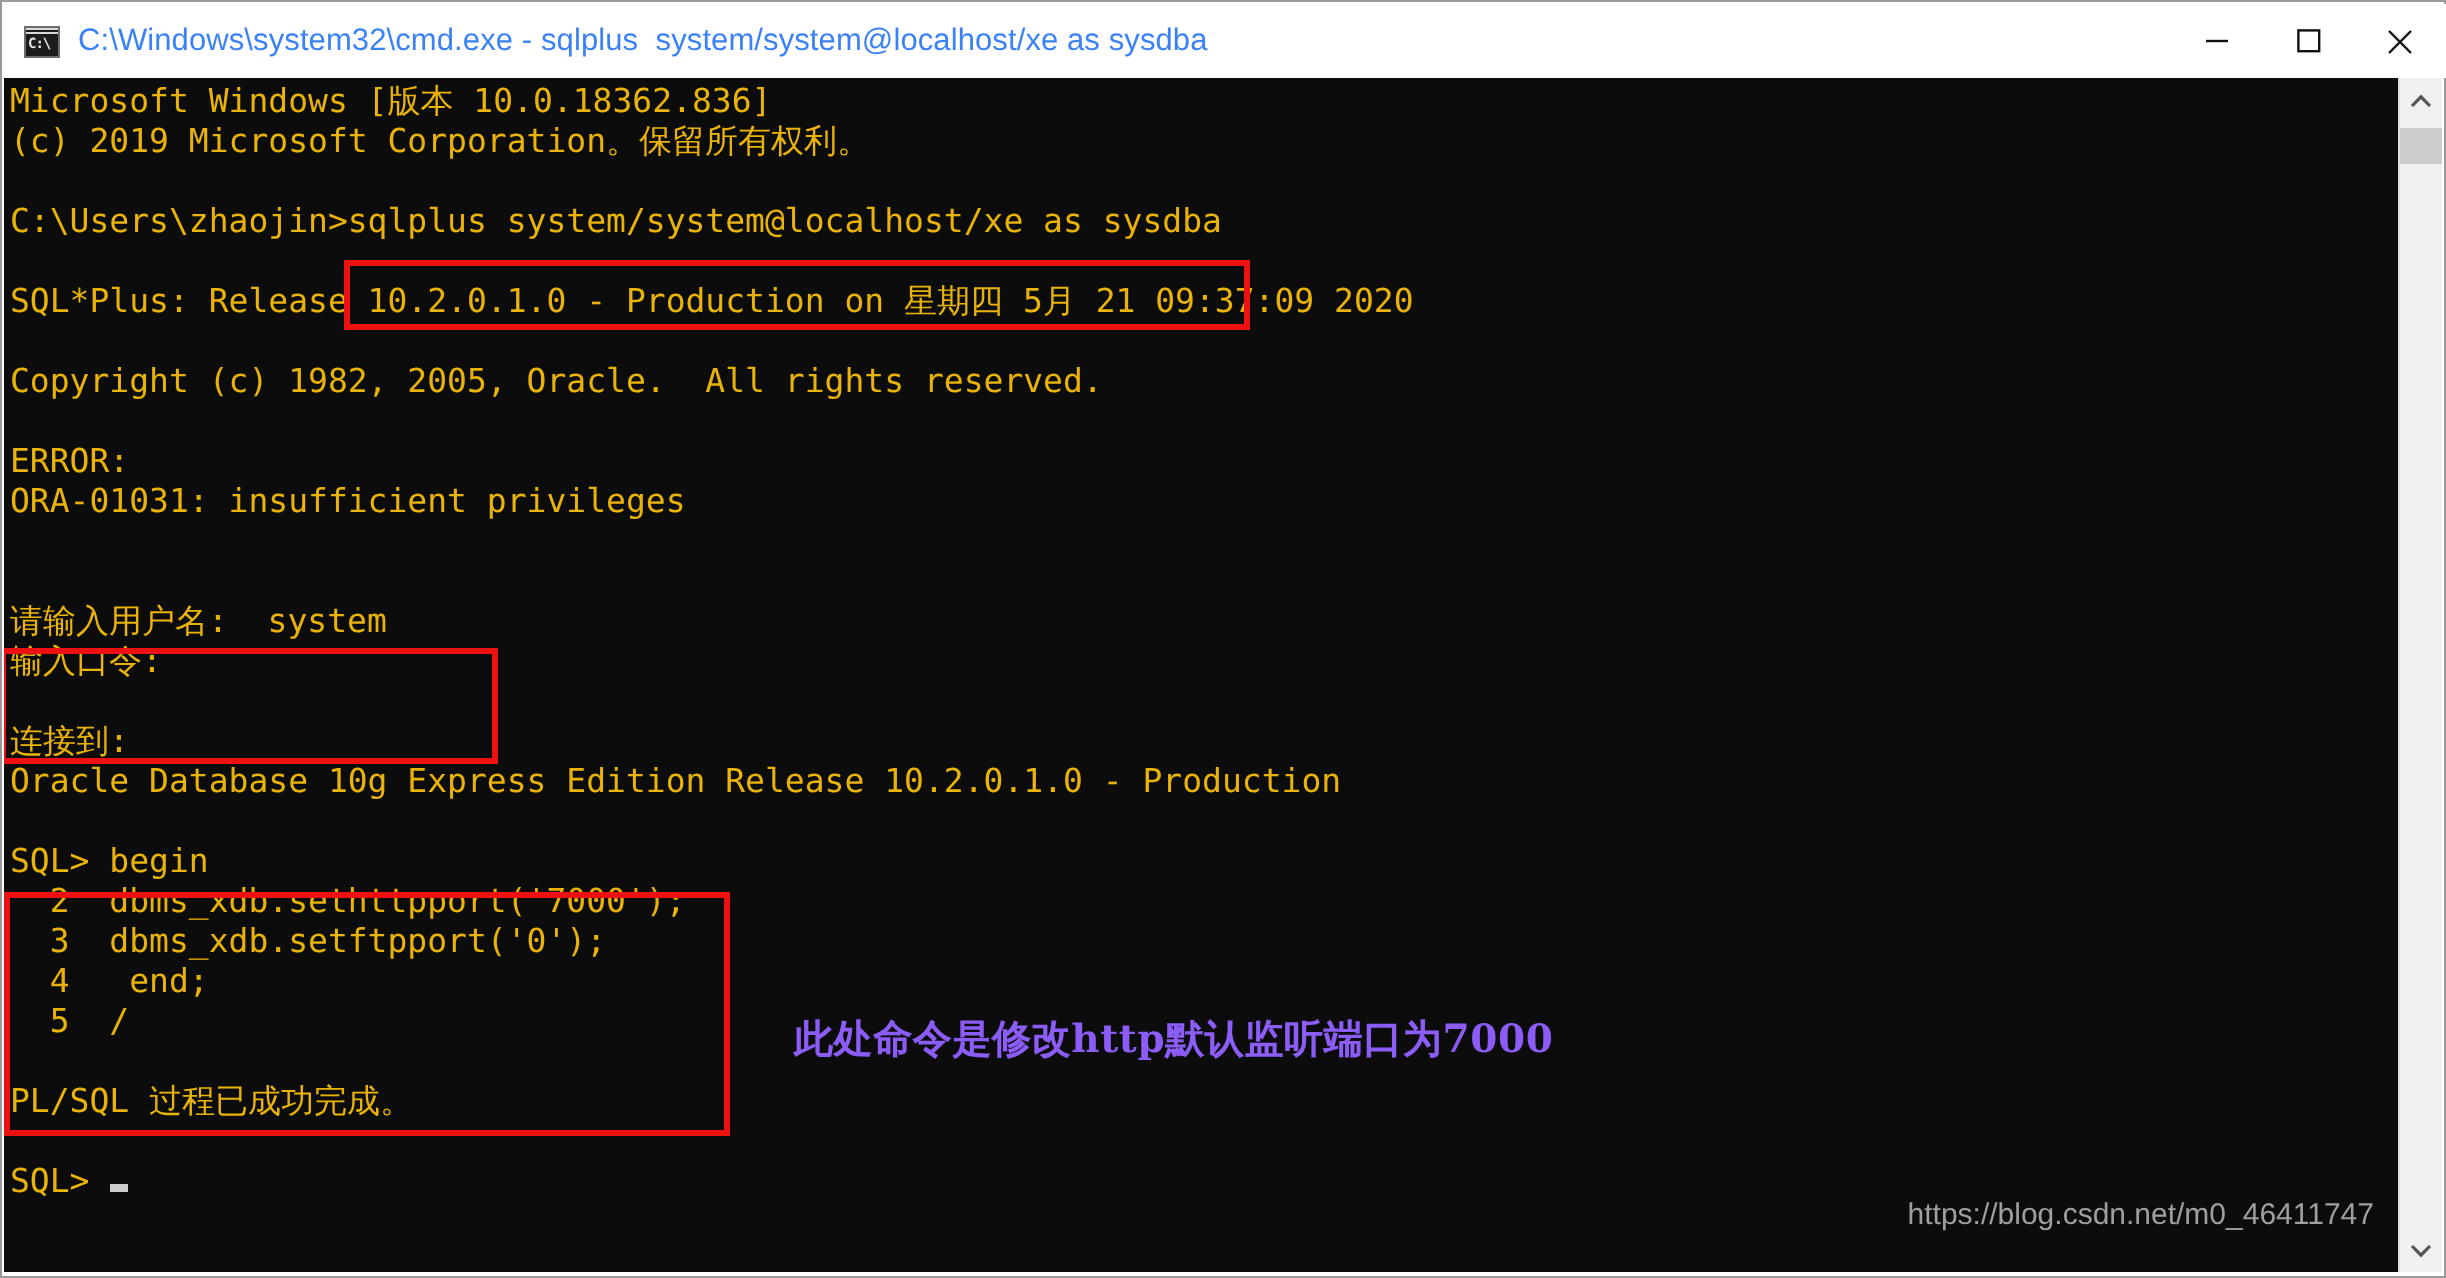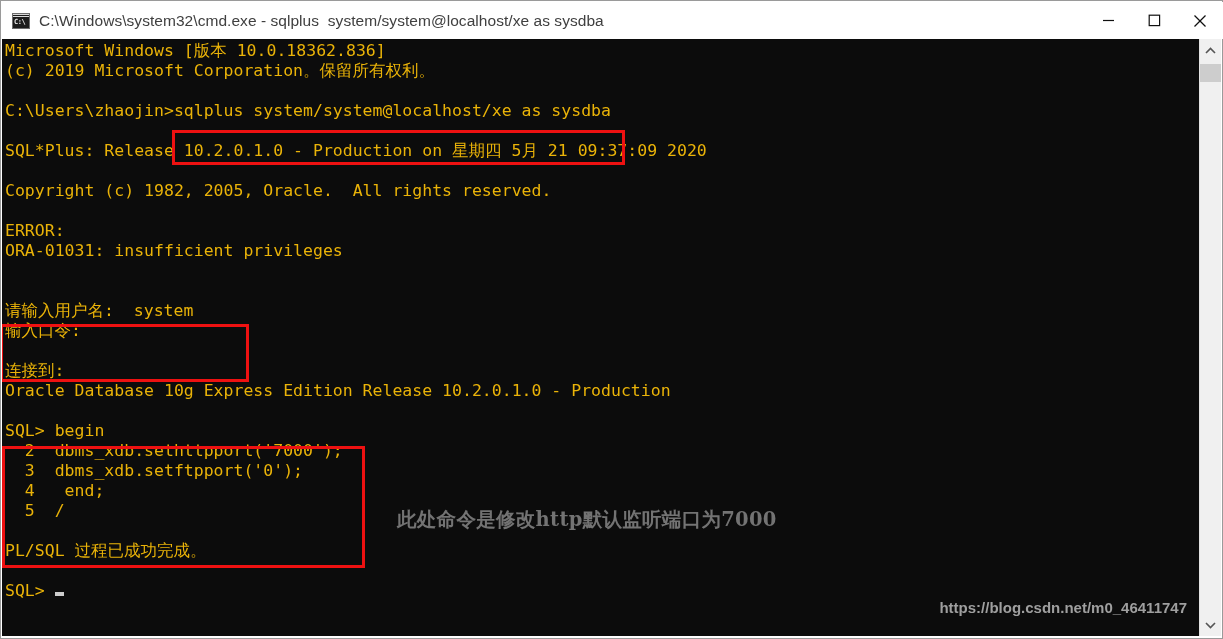--- a/index.html
+++ b/index.html
@@ -62,21 +62,21 @@
     color: #e8e8e8;
     font-family: "DejaVu Sans Mono", monospace;
     font-size: 7px;
     line-height: 9px;
     font-weight: bold;
     letter-spacing: -0.5px;
     text-align: left;
   }
   #title-text {
     font-size: 15.5px;
-    color: #404040;
+    color: #3b82f6;
     white-space: pre;
     letter-spacing: 0.05px;
   }
   .winbtn {
     width: 46px;
     height: 37px;
     display: flex;
     align-items: center;
     justify-content: center;
     flex: 0 0 auto;
@@ -128,38 +128,37 @@
     pointer-events: none;
   }
   #redbox-command  { left: 170px; top: 91px;  width: 453px; height: 35px; }
   #redbox-login    { left: -2px;  top: 285px; width: 249px; height: 58px; }
   #redbox-sql      { left: 0px;   top: 407px; width: 363px; height: 122px; }
 
   #annotation {
     position: absolute;
     left: 395px;
     top: 468px;
-    color: #737373;
+    color: #8b5cf6;
     font-family: "DejaVu Serif", "Liberation Serif", serif;
     font-weight: bold;
     font-size: 19.5px;
     line-height: 26px;
     white-space: pre;
     letter-spacing: 0.3px;
   }
 
   #watermark {
     position: absolute;
     right: 14px;
     bottom: 20px;
     color: #9f9f9f;
     font-size: 15px;
     font-family: "Liberation Sans", sans-serif;
     white-space: pre;
-    font-weight: bold;
   }
 
   
   #scrollbar {
     position: absolute;
     right: 1px;
     top: 38px;
     width: 22px;
     height: 597px;
     background: #f0f0f0;

